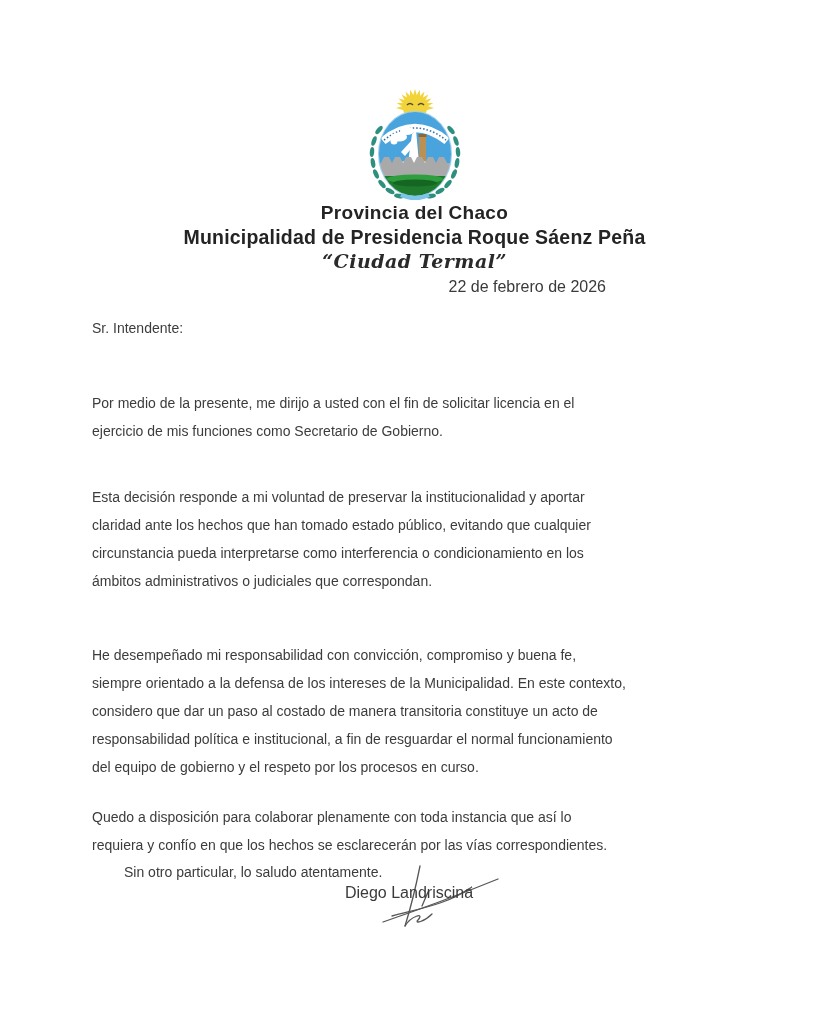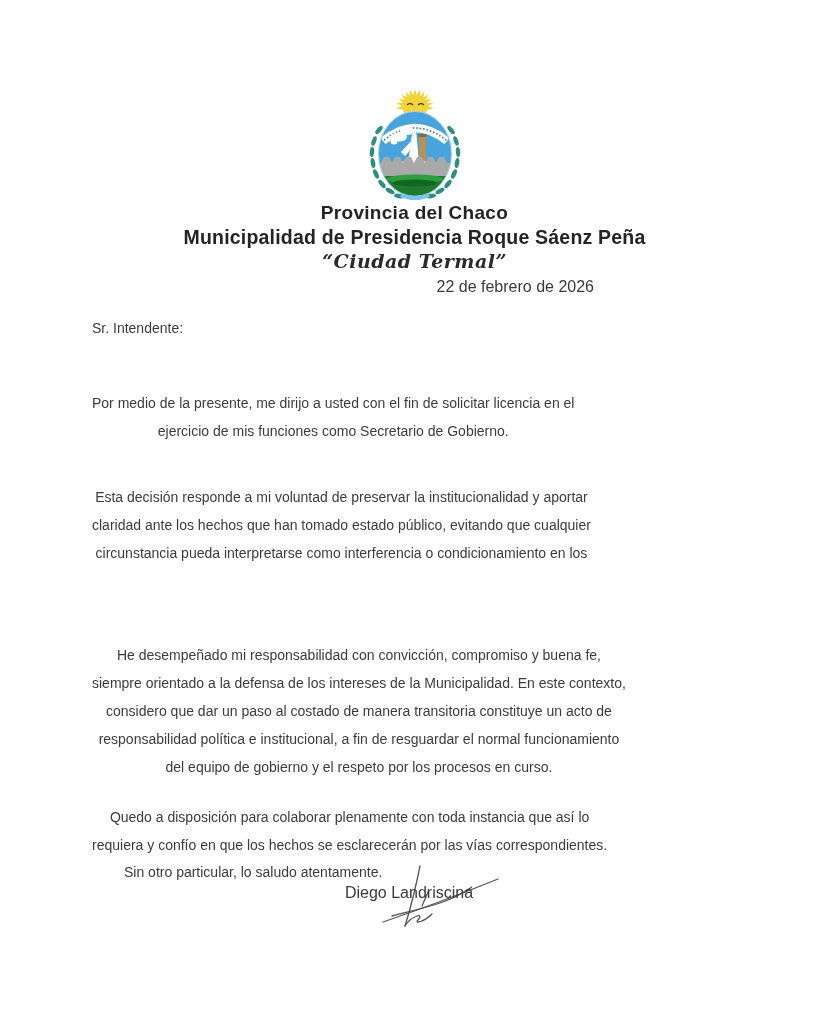--- a/index.html
+++ b/index.html
@@ -9,23 +9,23 @@
     background:#ffffff;
     font-family:"Liberation Sans", sans-serif;
     color:#3d3d3d;
     overflow:hidden;
     text-decoration:underline;
   }
   .centered { position:absolute; left:0; width:829px; text-align:center; }
   .title-line1 { top:202px; font-size:19px; font-weight:bold; color:#242424; letter-spacing:0.3px; }
   .title-line2 { top:226px; font-size:19.5px; font-weight:bold; color:#242424; letter-spacing:0.2px; }
   .motto { top:250px; font-family:"DejaVu Serif", serif; font-style:italic; font-weight:bold; font-size:19px; color:#2a2a2a; letter-spacing:0.5px; }
-  .date { position:absolute; top:278px; right:97px; font-size:16px; color:#3a3a3a; }
+  .date { position:absolute; top:278px; right:85px; font-size:16px; color:#3a3a3a; }
   .body-text { position:absolute; left:92px; font-size:14px; line-height:28px; color:#3c3c3c; }
-  .body-text .line { white-space:nowrap;text-align:center; }
+  .body-text .line { white-space:nowrap; }
   .salutation { top:314px; }
   .para-1 { top:389px; }
   .para-2 { top:483px; }
   .para-3 { top:629px;margin-top:12px; }
   .para-4 { top:803px; }
   .closing { top:858px;margin-left:32px; }
   .signature-name { top:884px; left:0; width:818px; text-align:center; position:absolute; font-size:16px; color:#3a3a3a; }
   .emblem { position:absolute; left:349px; top:84px; width:132px; height:116px; }
   .signature { position:absolute; left:380px; top:862px; width:125px; height:72px; }
 </style>
@@ -124,20 +124,21 @@
 
   <div class="body-text para-1">
     <div class="line">Por medio de la presente, me dirijo a usted con el fin de solicitar licencia en el</div>
     <div class="line">ejercicio de mis funciones como Secretario de Gobierno.</div>
   </div>
 
   <div class="body-text para-2">
     <div class="line">Esta decisión responde a mi voluntad de preservar la institucionalidad y aportar</div>
     <div class="line">claridad ante los hechos que han tomado estado público, evitando que cualquier</div>
     <div class="line">circunstancia pueda interpretarse como interferencia o condicionamiento en los</div>
+    <div class="line">ámbitos administrativos o judiciales que correspondan.</div>
   </div>
 
   <div class="body-text para-3">
     <div class="line">He desempeñado mi responsabilidad con convicción, compromiso y buena fe,</div>
     <div class="line">siempre orientado a la defensa de los intereses de la Municipalidad. En este contexto,</div>
     <div class="line">considero que dar un paso al costado de manera transitoria constituye un acto de</div>
     <div class="line">responsabilidad política e institucional, a fin de resguardar el normal funcionamiento</div>
     <div class="line">del equipo de gobierno y el respeto por los procesos en curso.</div>
   </div>
 

